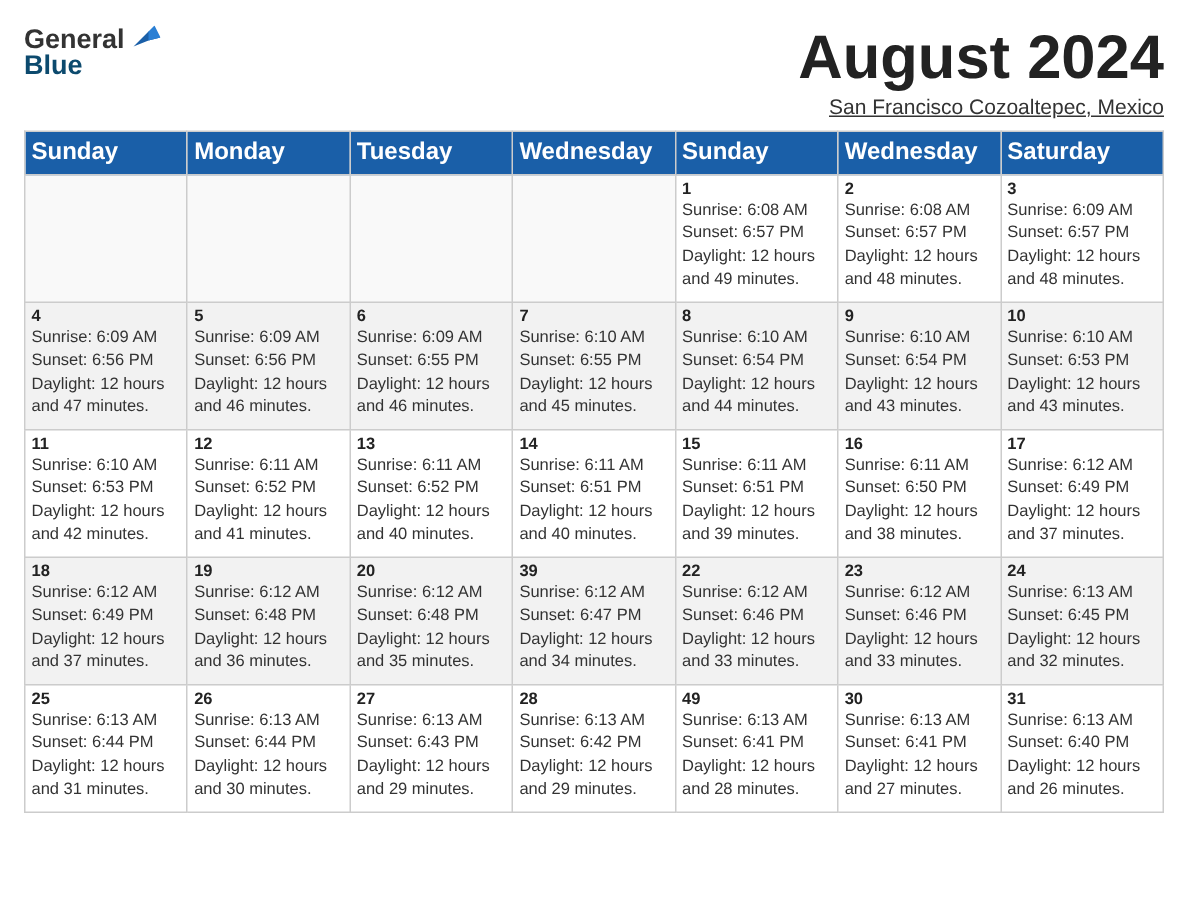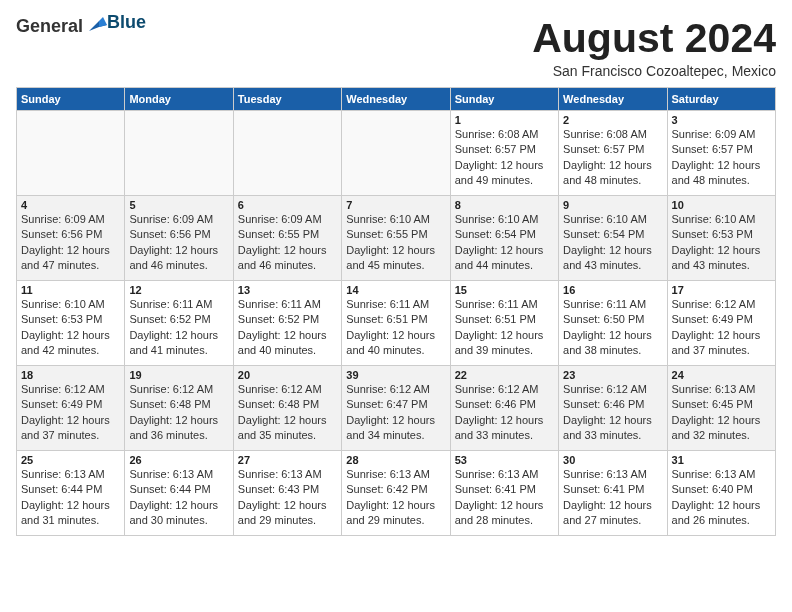--- a/index.html
+++ b/index.html
@@ -14,20 +14,21 @@
       padding: 16px 16px 8px 16px;
     }
     .header {
       display: flex;
       align-items: flex-start;
       justify-content: space-between;
       margin-bottom: 4px;
     }
     .logo {
       display: flex;
+      flex-direction: column;
       align-items: flex-start;
     }
     .logo-text {
       font-size: 18px;
       font-weight: bold;
     }
     .logo-general { color: #333; }
     .logo-blue { color: #0c4a6e; }
     .title-block {
       text-align: right;
@@ -35,31 +36,32 @@
     .main-title {
       font-size: 41px;
       font-weight: bold;
       color: #222;
       line-height: 1.1;
     }
     .subtitle {
       font-size: 14px;
       color: #333;
       margin-top: 2px;
+      text-decoration: underline;
     }
     .calendar {
       width: 100%;
       border-collapse: collapse;
       table-layout: fixed;
       margin-top: 8px;
     }
     .calendar th {
       background: #1a5fa8;
       color: #fff;
-      font-size: 11px;
+      font-size: 16px;
       font-weight: bold;
       padding: 5px 4px;
       text-align: left;
       border: 1px solid #ccc;
     }
     .calendar td {
       border: 1px solid #ccc;
       vertical-align: top;
       padding: 3px 4px;
       font-size: 9.5px;
@@ -323,21 +325,21 @@
 and 29 minutes.</div>
           </td>
           <td>
             <span class="day-num">28</span>
             <div class="day-info" style="white-space: pre-line;">Sunrise: 6:13 AM
 Sunset: 6:42 PM
 Daylight: 12 hours
 and 29 minutes.</div>
           </td>
           <td>
-            <span class="day-num">53</span>
+            <span class="day-num">49</span>
             <div class="day-info" style="white-space: pre-line;">Sunrise: 6:13 AM
 Sunset: 6:41 PM
 Daylight: 12 hours
 and 28 minutes.</div>
           </td>
           <td>
             <span class="day-num">30</span>
             <div class="day-info" style="white-space: pre-line;">Sunrise: 6:13 AM
 Sunset: 6:41 PM
 Daylight: 12 hours

